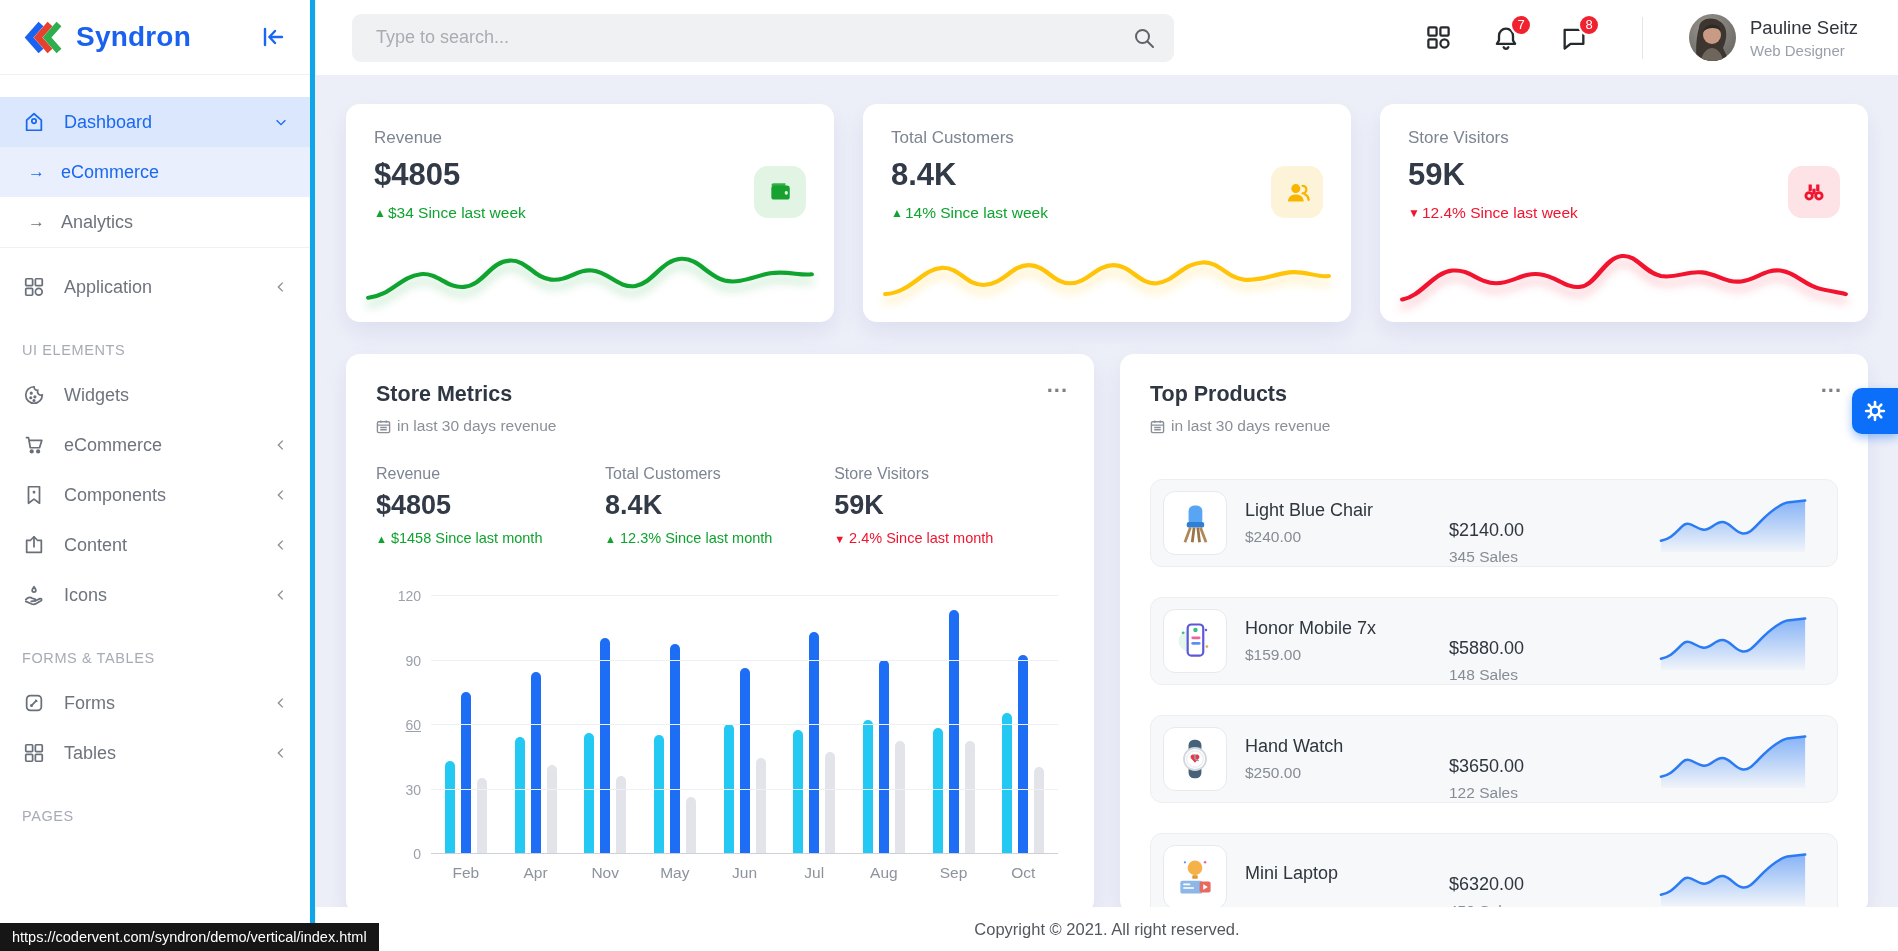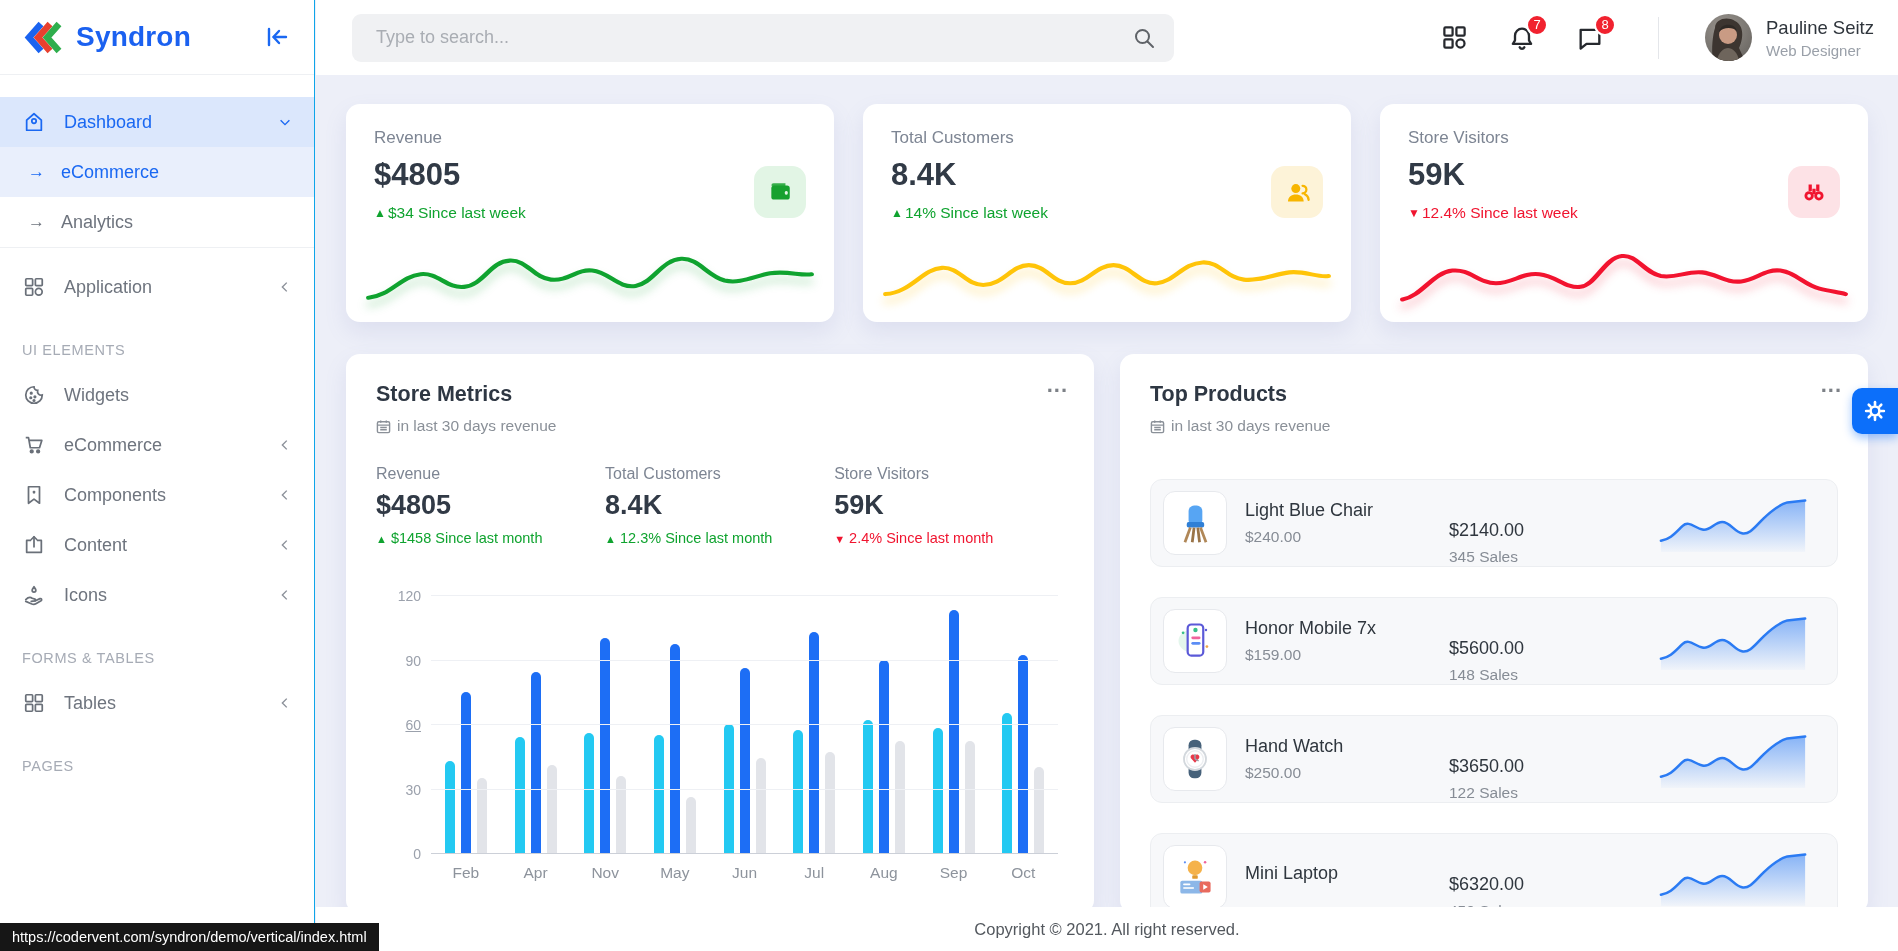--- a/index.html
+++ b/index.html
@@ -2,21 +2,21 @@
 <html><head>
 <meta charset="utf-8">
 <style>
   * { margin:0; padding:0; box-sizing:border-box; }
   html,body { width:1898px; height:951px; overflow:hidden; background:#edeff8;
               font-family:"Liberation Sans", sans-serif; }
   .app { position:relative; width:1898px; height:951px; background:#edeff8; overflow:hidden; }
 
   
   .sidebar { position:absolute; left:0; top:0; bottom:0; width:315px; background:#fff;
-             border-right:1px solid #0ea5e9; z-index:10; }
+             border-right:5px solid #0ea5e9; z-index:10; }
   .side-header { height:75px; display:flex; align-items:center; padding:0 20px 0 22px;
                  border-bottom:1px solid #eef0f3; }
   .logo-text { color:#1b61f0; font-size:28px; font-weight:700; margin-left:10px; letter-spacing:.2px; flex:1; }
   .collapse-btn { width:34px; height:34px; display:flex; align-items:center; justify-content:center; cursor:pointer; }
   .nav { padding-top:22px; }
   .nav-item { height:50px; display:flex; align-items:center; padding:0 22px; color:#6e747e;
               font-size:18px; cursor:pointer; }
   .nav-item .ico { width:24px; height:24px; margin-right:18px; display:flex; align-items:center; justify-content:center; color:#6a7079; }
   .nav-item .lbl { flex:1; }
   .nav-item.active { background:#dbe7fc; color:#1a68f2; }
@@ -26,21 +26,21 @@
   .sub-item .arrow { margin-right:16px; font-size:17px; }
   .sub-item.active { background:#e9effc; color:#1a68f2; }
   .sub-block { border-bottom:1px solid #eef0f3; }
   .chev { color:#8b9099; display:flex; }
   .nav-item.active .chev { color:#1a68f2; }
   .section-label { font-size:14.5px; color:#a6abb5; letter-spacing:.6px; padding:30px 22px 12px; }
   .spacer14 { height:14px; }
 
   
   .topbar { position:absolute; left:316px; right:0; top:0; height:75px; background:#fff;
-            display:flex; align-items:center; padding:0 24px 0 36px; z-index:8; }
+            display:flex; align-items:center; padding:0 40px 0 36px; z-index:8; }
   .search-wrap { position:relative; width:822px; height:48px; }
   .search-input { width:100%; height:100%; background:#f0f1f3; border:none; border-radius:9px;
                   padding:0 52px 0 24px; font-size:18px; color:#3c4148; outline:none;
                   font-family:"Liberation Sans", sans-serif; }
   .search-input::placeholder { color:#a9adb3; }
   .search-icon { position:absolute; right:18px; top:12px; }
   .top-actions { margin-left:auto; display:flex; align-items:center; gap:40px; }
   .icon-btn { position:relative; cursor:pointer; display:flex; }
   .badge { position:absolute; top:-10px; right:-12px; min-width:22px; height:22px; border-radius:11px;
            background:#f1222f; color:#fff; font-size:13px; display:flex; align-items:center;
@@ -271,20 +271,35 @@
         <span class="lbl">Icons</span>
         <span class="chev">
           <svg width="14" height="14" viewBox="0 0 16 16" fill="none" stroke="currentColor" stroke-width="1.6">
               <path d="M10 3 L5 8 L10 13"></path>
             </svg>
         </span>
       </div>
 
       <div class="section-label">FORMS &amp; TABLES</div>
 
+      <div class="nav-item">
+        <span class="ico">
+          <svg width="22" height="22" viewBox="0 0 24 24" fill="none" stroke="currentColor" stroke-width="1.9" stroke-linecap="round">
+            <rect x="4" y="4" width="16" height="16" rx="4"></rect>
+              <path d="M9.5 14.5 L14.5 9.5 M14 9 l1 1"></path>
+            <circle cx="9.3" cy="14.7" r="0.7" fill="currentColor"></circle>
+          </svg>
+        </span>
+        <span class="lbl">Forms</span>
+        <span class="chev">
+          <svg width="14" height="14" viewBox="0 0 16 16" fill="none" stroke="currentColor" stroke-width="1.6">
+              <path d="M10 3 L5 8 L10 13"></path>
+            </svg>
+        </span>
+      </div>
 
       <div class="nav-item">
         <span class="ico">
           <svg width="22" height="22" viewBox="0 0 24 24" fill="none" stroke="currentColor" stroke-width="1.9">
             <rect x="3" y="3" width="7.5" height="7.5" rx="1"></rect>
               <rect x="13.5" y="3" width="7.5" height="7.5" rx="1"></rect>
             <rect x="3" y="13.5" width="7.5" height="7.5" rx="1"></rect>
               <rect x="13.5" y="13.5" width="7.5" height="7.5" rx="1"></rect>
           </svg>
         </span>
@@ -597,21 +612,21 @@
                 <circle cx="11" cy="15" r="1.5" fill="#39c089"></circle>
                   <circle cx="37" cy="30" r="1.5" fill="#f0a64a"></circle>
                 <circle cx="36" cy="12" r="1.3" fill="#5b59d8"></circle>
               </svg>
             </span>
             <span class="prod-main">
               <div class="prod-name">Honor Mobile 7x</div>
               <div class="prod-price">$159.00</div>
             </span>
             <span class="prod-rev">
-              <div class="prod-revenue">$5600.00</div>
+              <div class="prod-revenue">$5880.00</div>
               <div class="prod-sales">148 Sales</div>
             </span>
             <span class="prod-spark">
               <svg viewBox="0 0 160 62" preserveAspectRatio="none">
                 <path d="M4 50 C14 48 18 42 26 34 C32 28 38 36 46 38 C54 40 58 30 66 30 C74 30 78 40 86 42 C94 44 100 34 108 26 C114 20 122 12 132 9 L150 7 L150 62 L4 62 Z" fill="url(#pg)"></path>
                 <path d="M4 50 C14 48 18 42 26 34 C32 28 38 36 46 38 C54 40 58 30 66 30 C74 30 78 40 86 42 C94 44 100 34 108 26 C114 20 122 12 132 9 L150 7" fill="none" stroke="#2b7bf3" stroke-width="2.6" stroke-linecap="round"></path>
               </svg>
             </span>
           </div>
 

